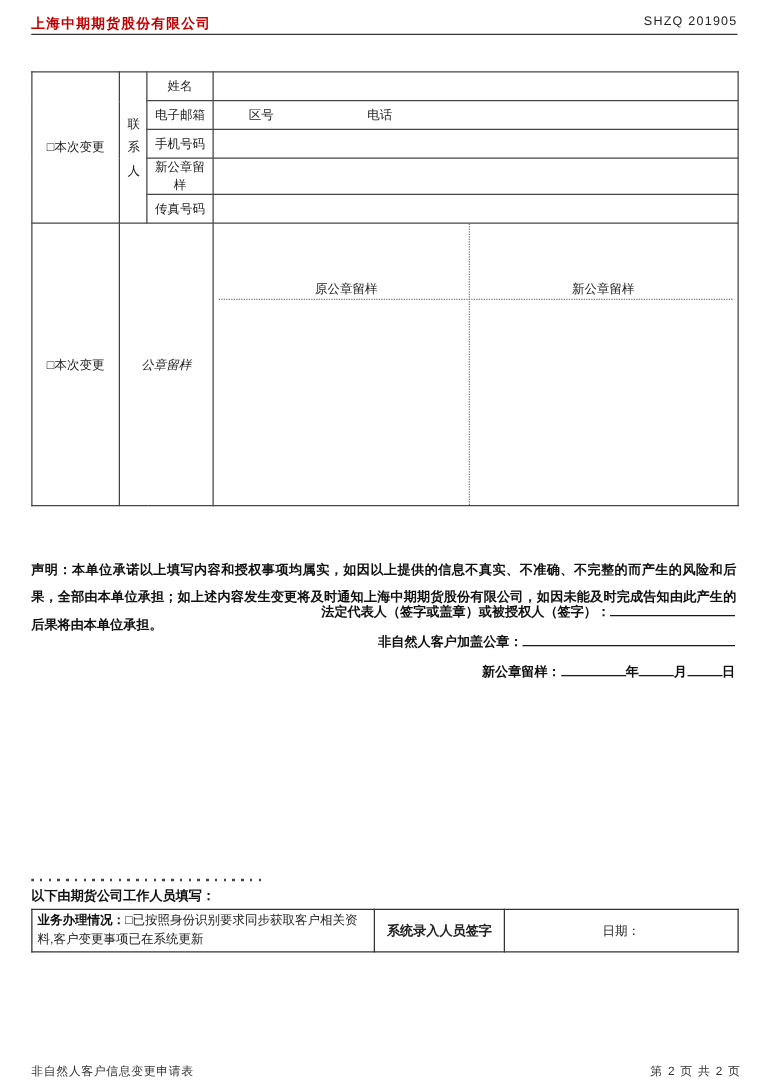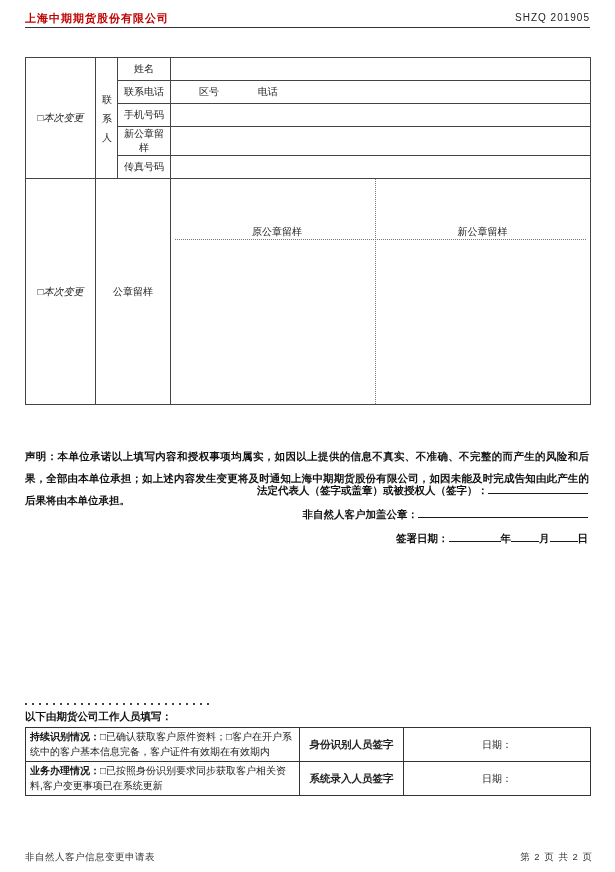--- a/index.html
+++ b/index.html
@@ -11,29 +11,29 @@
   }
   
   .hdr-company { position:absolute; left:25px; top:11px; font-size:11px; font-weight:bold; color:#c00000; letter-spacing:1px; }
   .hdr-code { position:absolute; right:25px; top:12px; font-size:10px; color:#222; letter-spacing:1px; }
   .hdr-rule { position:absolute; left:25px; top:27px; width:565px; border-top:1.5px solid #333; }
 
   
   table.main { position:absolute; left:25px; top:57px; width:565px; border-collapse:collapse; table-layout:fixed; font-size:10px; }
   table.main td { border:1px solid #444; padding:0 4px; color:#222; }
   table.main tr.crow { height:23px; }
-  td.chk { text-align:center; padding:0;font-style:italic; }
+  td.chk { text-align:center; padding:0; }
   td.vgroup { text-align:center; padding:0; }
   .vtext { display:inline-block; width:11px; word-break:break-all; line-height:19px; text-align:right; }
   td.flabel { text-align:center; padding:0 2px; }
   td.fvalue { }
   .areacode { margin-left:2px;padding-left:22px; }
-  .phonelbl { margin-left:36px; }
+  .phonelbl { margin-left:72px; }
   tr.sealrow { height:226px; }
-  td.sealgroup { text-align:center; }
+  td.sealgroup { text-align:center;font-style:italic; }
   td.sealarea { padding:0; position:relative; vertical-align:top; }
   .seal-divider { position:absolute; left:204px; top:0; bottom:0; width:0; border-left:1px dotted #777; }
   .seal-labels { display:flex; height:16px; line-height:15px; border-bottom:1px dotted #777;margin-top:45px; }
   .seal-labels .half-l { width:204px; text-align:center; }
   .seal-labels .half-r { flex:1; text-align:center; }
 
   
   .declaration {
     position:absolute; left:25px; top:409px; width:564px;
     font-size:10.5px; font-weight:bold; line-height:22px; text-align:justify; color:#111;margin-top:36px;
@@ -77,21 +77,21 @@
         <col style="width:420px">
       </colgroup>
     <tbody>
         <tr class="crow">
       <td class="chk" rowspan="5">□本次变更</td>
       <td class="vgroup" rowspan="5"><span class="vtext">联系人</span></td>
       <td class="flabel">姓名</td>
       <td class="fvalue"></td>
     </tr>
     <tr class="crow">
-      <td class="flabel">联系电话</td>
+      <td class="flabel">电子邮箱</td>
       <td class="fvalue">
         <span class="areacode">区号</span>
         <span class="phonelbl">电话</span>
       </td>
     </tr>
     <tr class="crow">
       <td class="flabel">手机号码</td>
       <td class="fvalue"></td>
     </tr>
     <tr class="crow">
@@ -119,39 +119,34 @@
   <p class="declaration">声明：本单位承诺以上填写内容和授权事项均属实，如因以上提供的信息不真实、不准确、不完整的而产生的风险和后果，全部由本单位承担；如上述内容发生变更将及时通知上海中期期货股份有限公司，如因未能及时完成告知由此产生的后果将由本单位承担。</p>
 
   <div class="sigblock">
     <div class="sigrow">
       <span>法定代表人（签字或盖章）或被授权人（签字）：</span><span class="uline w100"></span>
     </div>
     <div class="sigrow">
       <span>非自然人客户加盖公章：</span><span class="uline w170"></span>
     </div>
     <div class="sigrow">
-      <span>签署日期：</span><span class="uline w52"></span><span>年</span><span class="uline w28"></span><span>月</span><span class="uline w28"></span><span>日</span>
+      <span>新公章留样：</span><span class="uline w52"></span><span>年</span><span class="uline w28"></span><span>月</span><span class="uline w28"></span><span>日</span>
     </div>
   </div>
 
   <div class="cutline"></div>
   <div class="staff-title">以下由期货公司工作人员填写：</div>
 
   <table class="staff">
     <colgroup>
         <col style="width:274px">
         <col style="width:104px">
         <col style="width:187px">
       </colgroup>
     <tbody>
-        <tr>
-      <td class="sdesc"><b>持续识别情况：</b><span>□已确认获取客户原件资料；□客户在开户系统中的客户基本信息完备，客户证件有效期在有效期内</span></td>
-      <td class="ssigner">身份识别人员签字</td>
-      <td class="sdate">日期：</td>
-    </tr>
     <tr>
       <td class="sdesc"><b>业务办理情况：</b><span>□已按照身份识别要求同步获取客户相关资料,客户变更事项已在系统更新</span></td>
       <td class="ssigner">系统录入人员签字</td>
       <td class="sdate">日期：</td>
     </tr>
   </tbody>
     </table>
 
   <div class="ftr-title">非自然人客户信息变更申请表</div>
   <div class="ftr-page">第 2 页 共 2 页</div>

